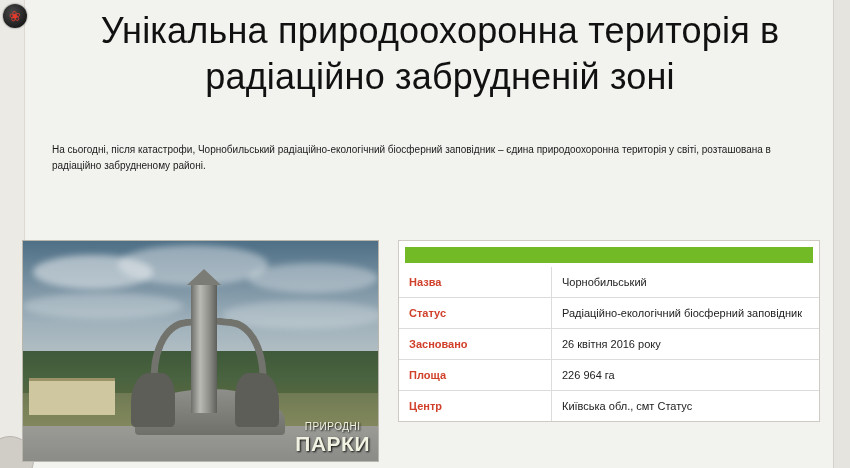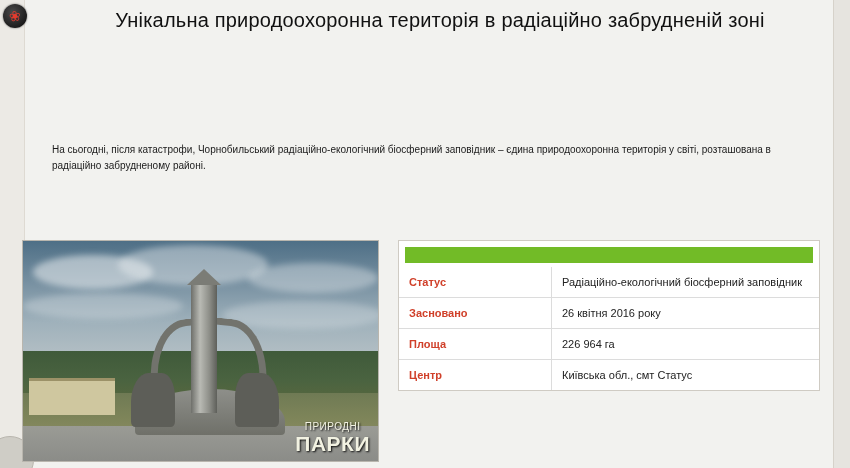--- a/index.html
+++ b/index.html
@@ -61,21 +61,21 @@
     background: #e6e4df;
     border-left: 1px solid #d6d2ca;
   }
 
   .title {
     position: absolute;
     left: 60px;
     top: 8px;
     width: 760px;
     text-align: center;
-    font-size: 20px;
+    font-size: 36px;
     line-height: 1.28;
     color: #111;
     font-weight: 400;
     letter-spacing: 0.2px;
   }
 
   .body-text {
     position: absolute;
     left: 52px;
     top: 142px;
@@ -249,20 +249,24 @@
       <div class="small">ПРИРОДНІ</div>
       <div class="big">ПАРКИ</div>
     </div>
   </div>
 
   <div class="table-panel">
     <div class="table-accent" style="background: rgb(114, 187, 39);"></div>
     <table class="info">
       <tbody>
         <tr>
+          <td class="key" style="color: rgb(208, 64, 42);">Назва</td>
+          <td class="val">Чорнобильський</td>
+        </tr>
+        <tr>
           <td class="key" style="color: rgb(208, 64, 42); margin-left: 13px;">Статус</td>
           <td class="val">Радіаційно-екологічний біосферний заповідник</td>
         </tr>
         <tr>
           <td class="key" style="color: rgb(208, 64, 42);">Засновано</td>
           <td class="val">26 квітня 2016 року</td>
         </tr>
         <tr>
           <td class="key" style="color: rgb(208, 64, 42);">Площа</td>
           <td class="val">226 964  га</td>

